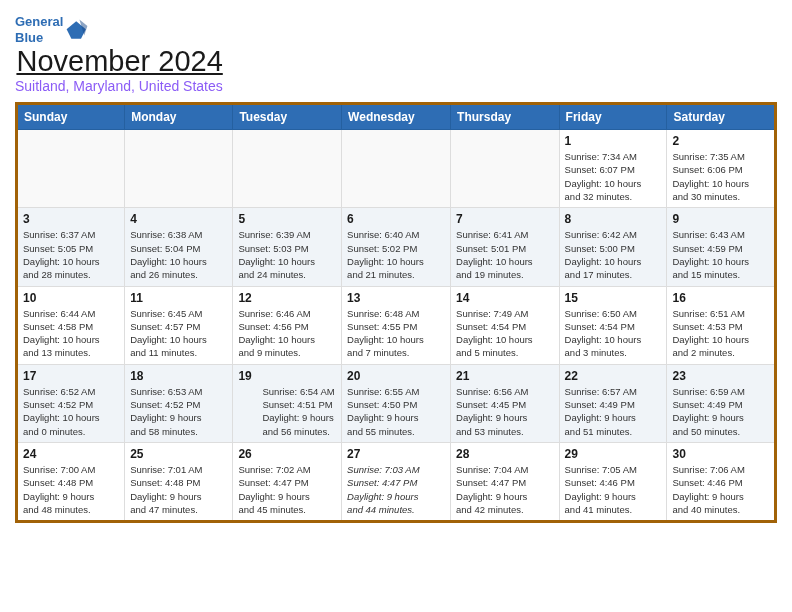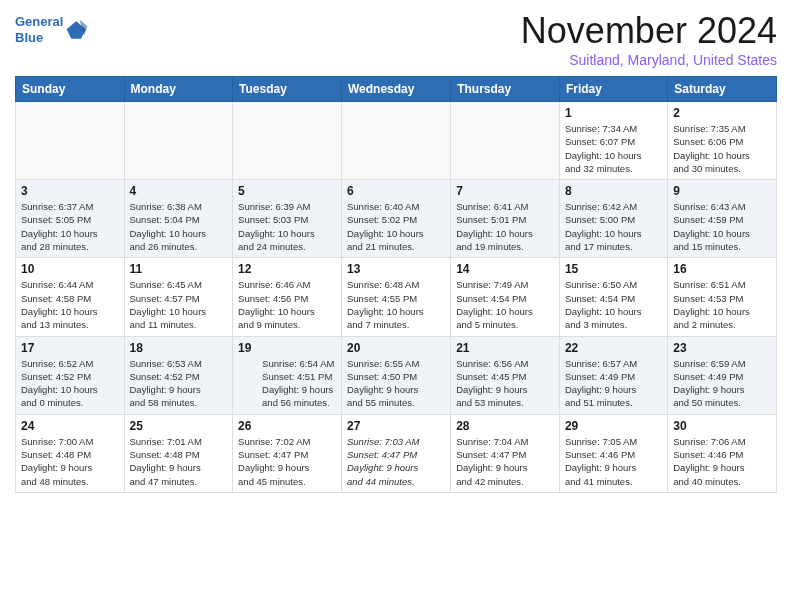--- a/index.html
+++ b/index.html
@@ -13,20 +13,21 @@
     .page {
       width: 792px;
       background: #fff;
       padding: 10px 15px 15px 15px;
     }
     .header-area {
       display: flex;
       justify-content: space-between;
       align-items: flex-start;
       margin-bottom: 8px;
+      flex-direction: column;
     }
     .logo {
       display: flex;
       align-items: center;
       padding-top: 4px;
     }
     .logo-text {
       font-size: 13px;
       font-weight: bold;
       color: #1a1a1a;
@@ -37,32 +38,33 @@
     }
     .logo-icon {
       width: 24px;
       height: 24px;
       margin-left: 2px;
     }
     .title-area {
       text-align: right;
     }
     .month-title {
-      font-size: 36px;
+      font-size: 29px;
       font-weight: normal;
       color: #1a1a1a;
+      text-decoration: underline;
     }
     .location {
       font-size: 14px;
       color: #8b5cf6;
     }
     .calendar {
       width: 100%;
       border-collapse: collapse;
-      border: 1px solid #a16207;
+      border: 3px solid #a16207;
     }
     .calendar th {
       background: #2e6db4;
       color: #fff;
       font-size: 12px;
       font-weight: bold;
       padding: 5px 6px;
       text-align: left;
       border: 1px solid #2560a0;
     }

